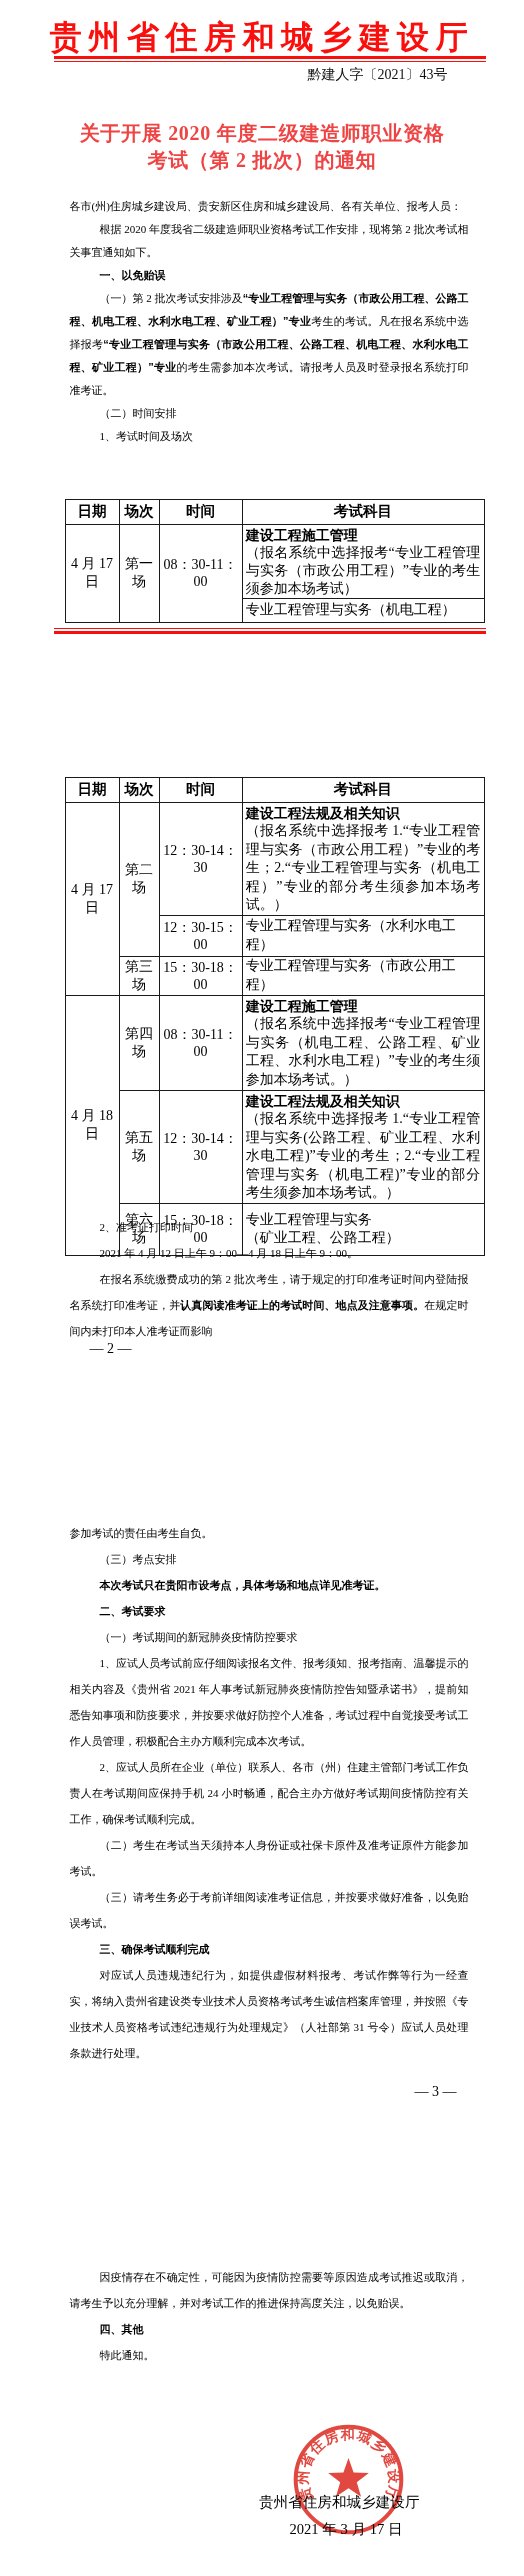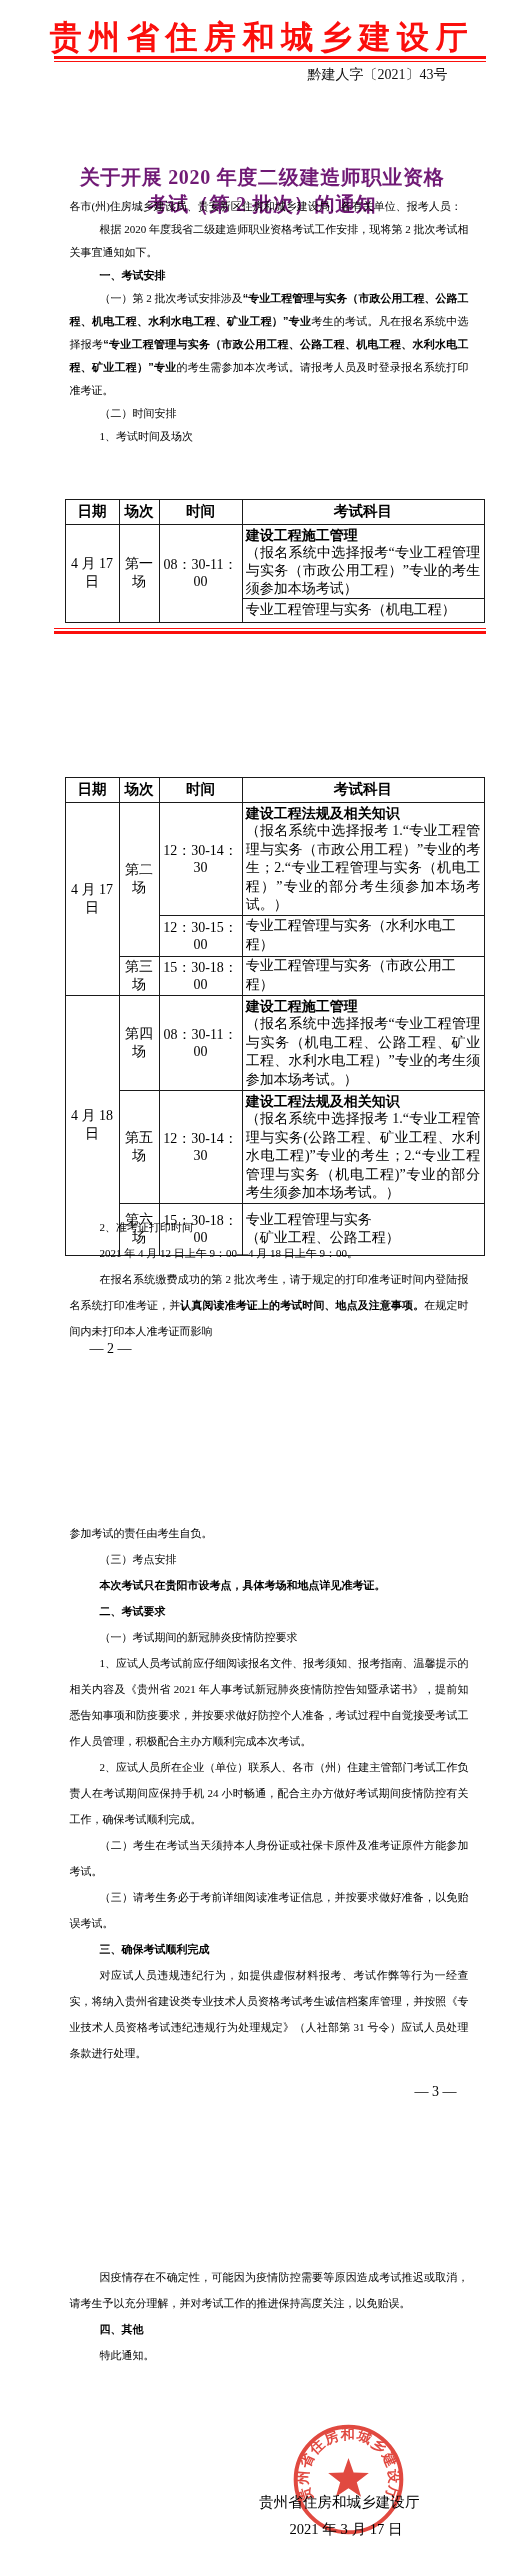--- a/index.html
+++ b/index.html
@@ -17,21 +17,21 @@
   .redline{position:absolute;left:50px;width:432px;}
   .redline .thick{height:2.6px;background:#fb0f0c;}
   .redline .gap{height:2px;background:transparent;}
   .redline .thin{height:1.3px;background:#fb0f0c;}
   .docnum{
     position:absolute;top:66px;left:0;width:100%;box-sizing:border-box;
     padding-right:73px;text-align:right;font-size:14px;color:#111;
   }
   .title{
     position:absolute;top:120px;left:0;width:100%;text-align:center;
-    font-size:20px;line-height:26.5px;font-weight:700;letter-spacing:0.7px;color:#701a75;margin-top:44px;
+    font-size:20px;line-height:26.5px;font-weight:700;letter-spacing:0.7px;color:#ef4444;
   }
   
   .block{position:absolute;left:66px;width:399px;font-size:11px;color:#000;}
   .block p{margin:0;text-align:justify;}
   .b1{top:195px;line-height:23px;}
   .b2{top:1214px;line-height:26px;}
   .b3{top:1520px;line-height:26px;}
   .b4{top:2264px;line-height:26px;}
   .ind{text-indent:30px;}
   .hb{font-family:"Liberation Sans","DejaVu Sans",sans-serif;font-weight:700;}
@@ -78,21 +78,21 @@
   <div class="docnum">黔建人字〔2021〕43号</div>
 
   <div class="title">
     <div>关于开展 2020 年度二级建造师职业资格</div>
     <div>考试（第 2 批次）的通知</div>
   </div>
 
   <div class="block b1">
     <p>各市(州)住房城乡建设局、贵安新区住房和城乡建设局、各有关单位、报考人员：</p>
     <p class="ind">根据 2020 年度我省二级建造师职业资格考试工作安排，现将第 2 批次考试相关事宜通知如下。</p>
-    <p class="ind hb">一、考试安排</p>
+    <p class="ind hb">一、以免贻误</p>
     <p class="ind"><span>（一）第 2 批次考试安排涉及</span><span class="hb">“专业工程管理与实务（市政公用工程、公路工程、机电工程、水利水电工程、矿业工程）”专业</span><span>考生的考试。凡在报名系统中选择报考</span><span class="hb">“专业工程管理与实务（市政公用工程、公路工程、机电工程、水利水电工程、矿业工程）”专业</span><span>的考生需参加本次考试。请报考人员及时登录报名系统打印准考证。</span></p>
     <p class="ind">（二）时间安排</p>
     <p class="ind">1、考试时间及场次</p>
   </div>
 
   <table class="extable t1">
     <colgroup>
         <col style="width:54px">
         <col style="width:40px">
         <col style="width:83px">

